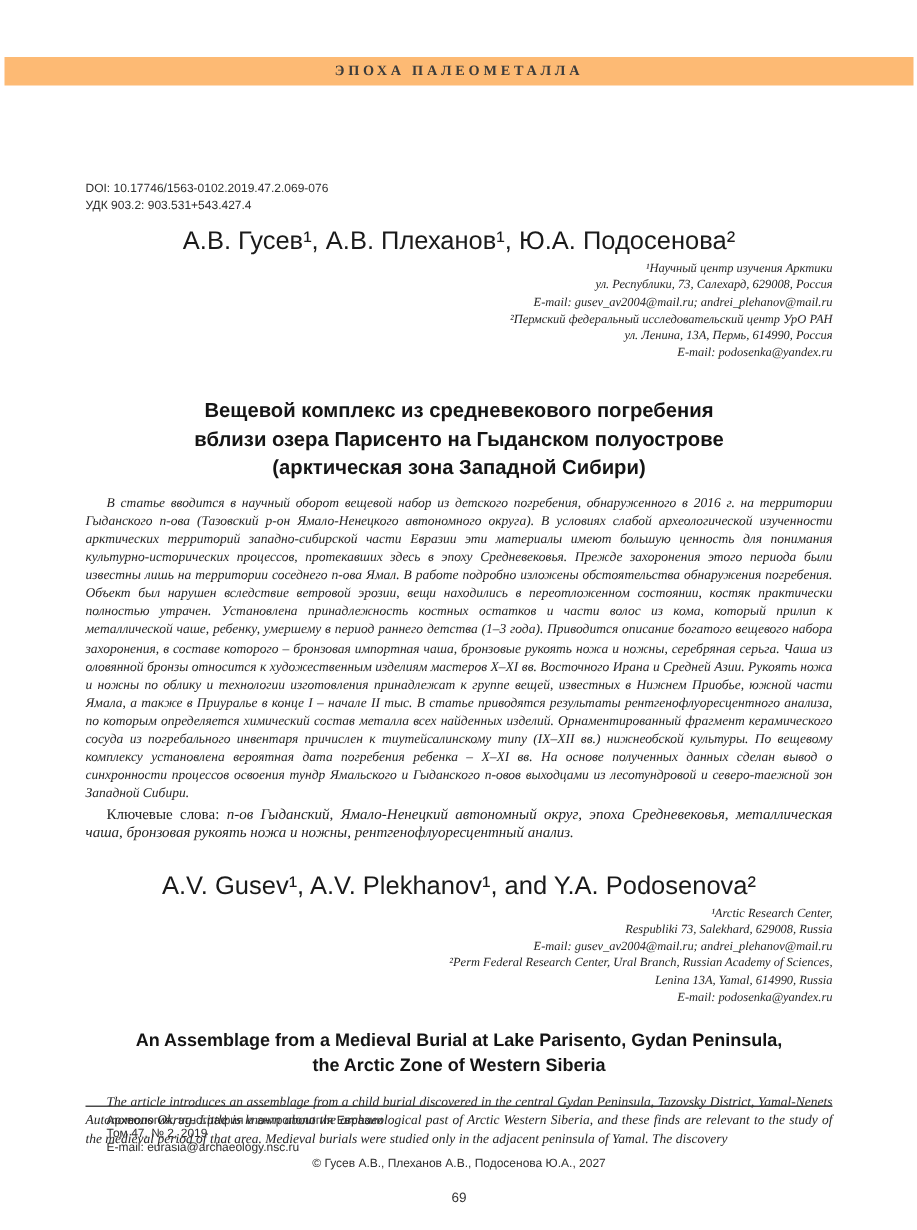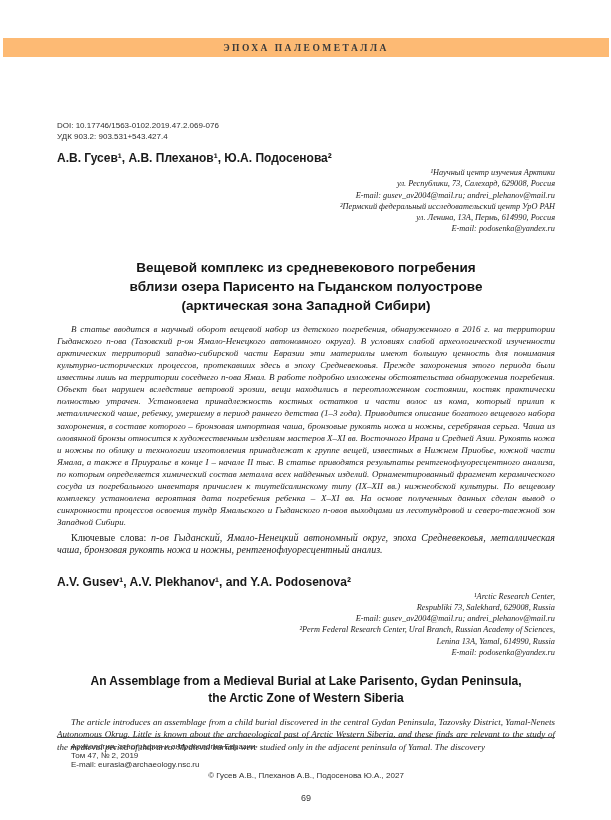--- a/index.html
+++ b/index.html
@@ -28,24 +28,24 @@
   .meta {
     margin-top:63px;
     font-family:"Liberation Sans", sans-serif;
     font-size:8px;
     line-height:11px;
     color:#2e2e2e;
   }
 
   .authors-ru, .authors-en {
     margin-top:9px;
-    text-align:left;
+    text-align:center;
     font-family:"Liberation Sans", sans-serif;
-    font-weight:bold;
-    font-size:12px;
+    font-weight:normal;
+    font-size:17px;
     color:#1a1a1a;
   }
   .affils {
     margin-top:2px;
     text-align:right;
     font-style:italic;
     font-size:8.3px;
     line-height:11.3px;
     color:#242424;
   }

